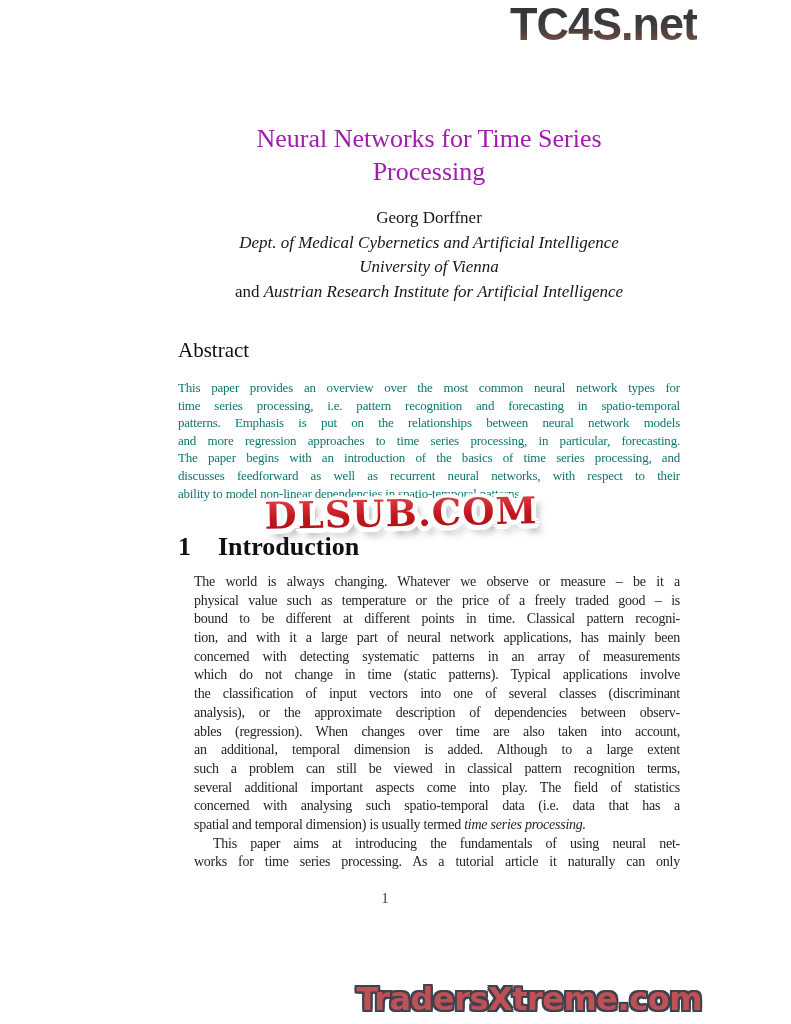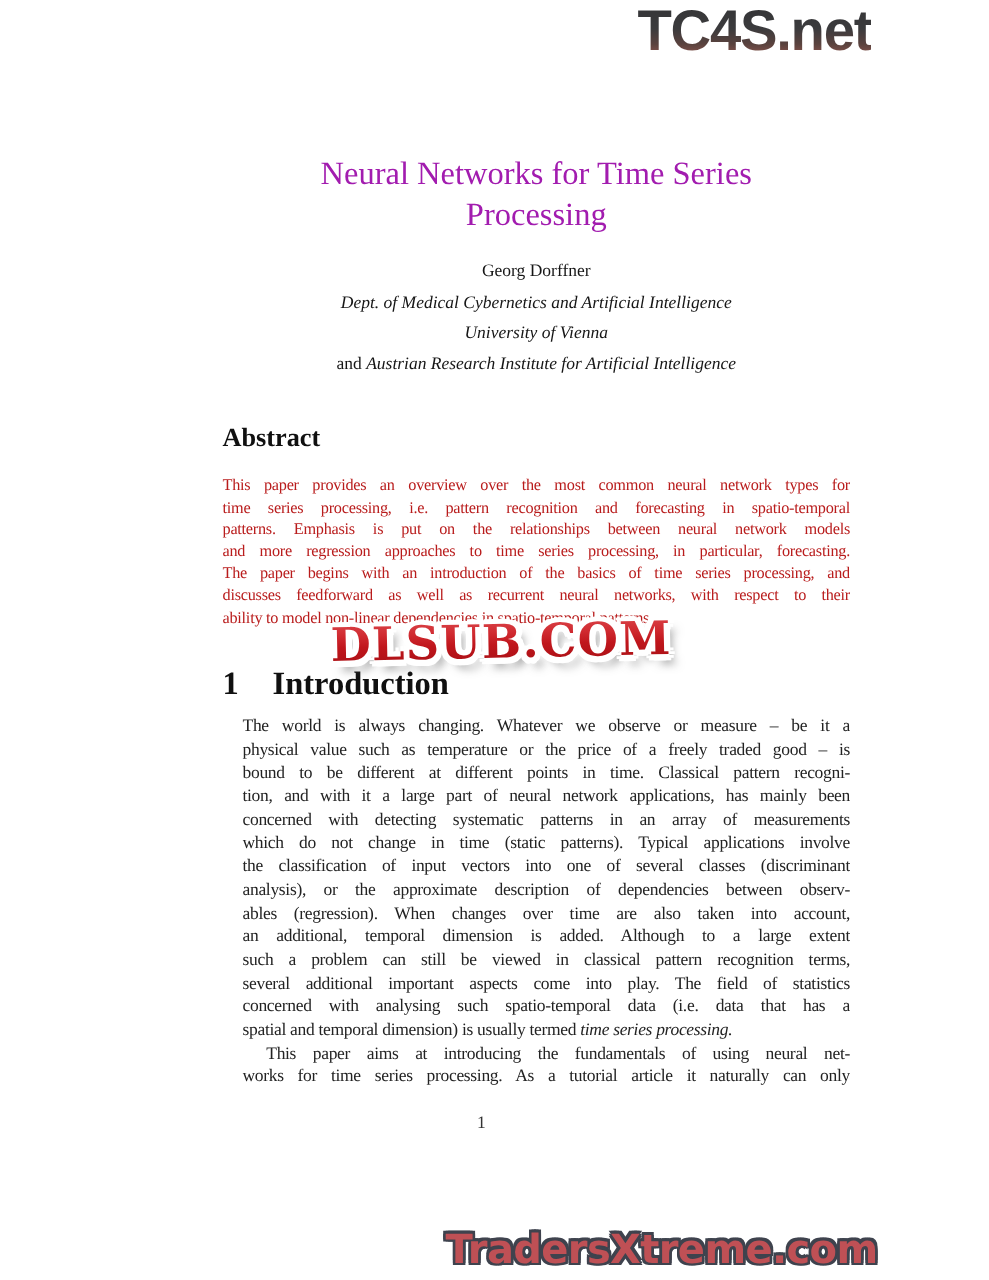--- a/index.html
+++ b/index.html
@@ -29,26 +29,26 @@
     color: transparent;
     transform: scaleY(1.02);
   }
 
   
   .col { position: absolute; left: 178px; width: 502px; }
 
   .title-block { top: 122px; text-align: center; }
   .title-line { font-size: 26px; line-height: 33px; color: #a21caf; }
 
-  .author-block { top: 206px; text-align: center; font-size: 14px; line-height: 24.5px; color: #161616; }
+  .author-block { top: 206px; text-align: center; font-size: 17px; line-height: 24.5px; color: #161616; }
   .author-block .it { font-style: italic; }
 
-  .h-abstract { top: 338px; font-weight: 700; font-size: 21px; color: #101010; }
+  .h-abstract { top: 338px; font-weight: 400; font-size: 21px; color: #101010; }
 
-  .abstract-lines { top: 380px; font-size: 13px; letter-spacing: -0.2px; color: #b91c1c; }
+  .abstract-lines { top: 380px; font-size: 13px; letter-spacing: -0.2px; color: #0f766e; }
   .abstract-lines .line { height: 17.6px; overflow: hidden; }
 
   .h-section { top: 532px; font-weight: 700; font-size: 26px; color: #101010; }
   .h-section .sec-no { display: inline-block; }
   .h-section .sec-title { display: inline-block; margin-left: 27px; }
 
   .body-lines { top: 574px; font-size: 14px; letter-spacing: -0.25px; color: #232323; }
   .body-lines .line { height: 18.7px; overflow: hidden; margin-left: 16px; }
 
   .line { text-align: justify; text-align-last: justify; white-space: normal; }

